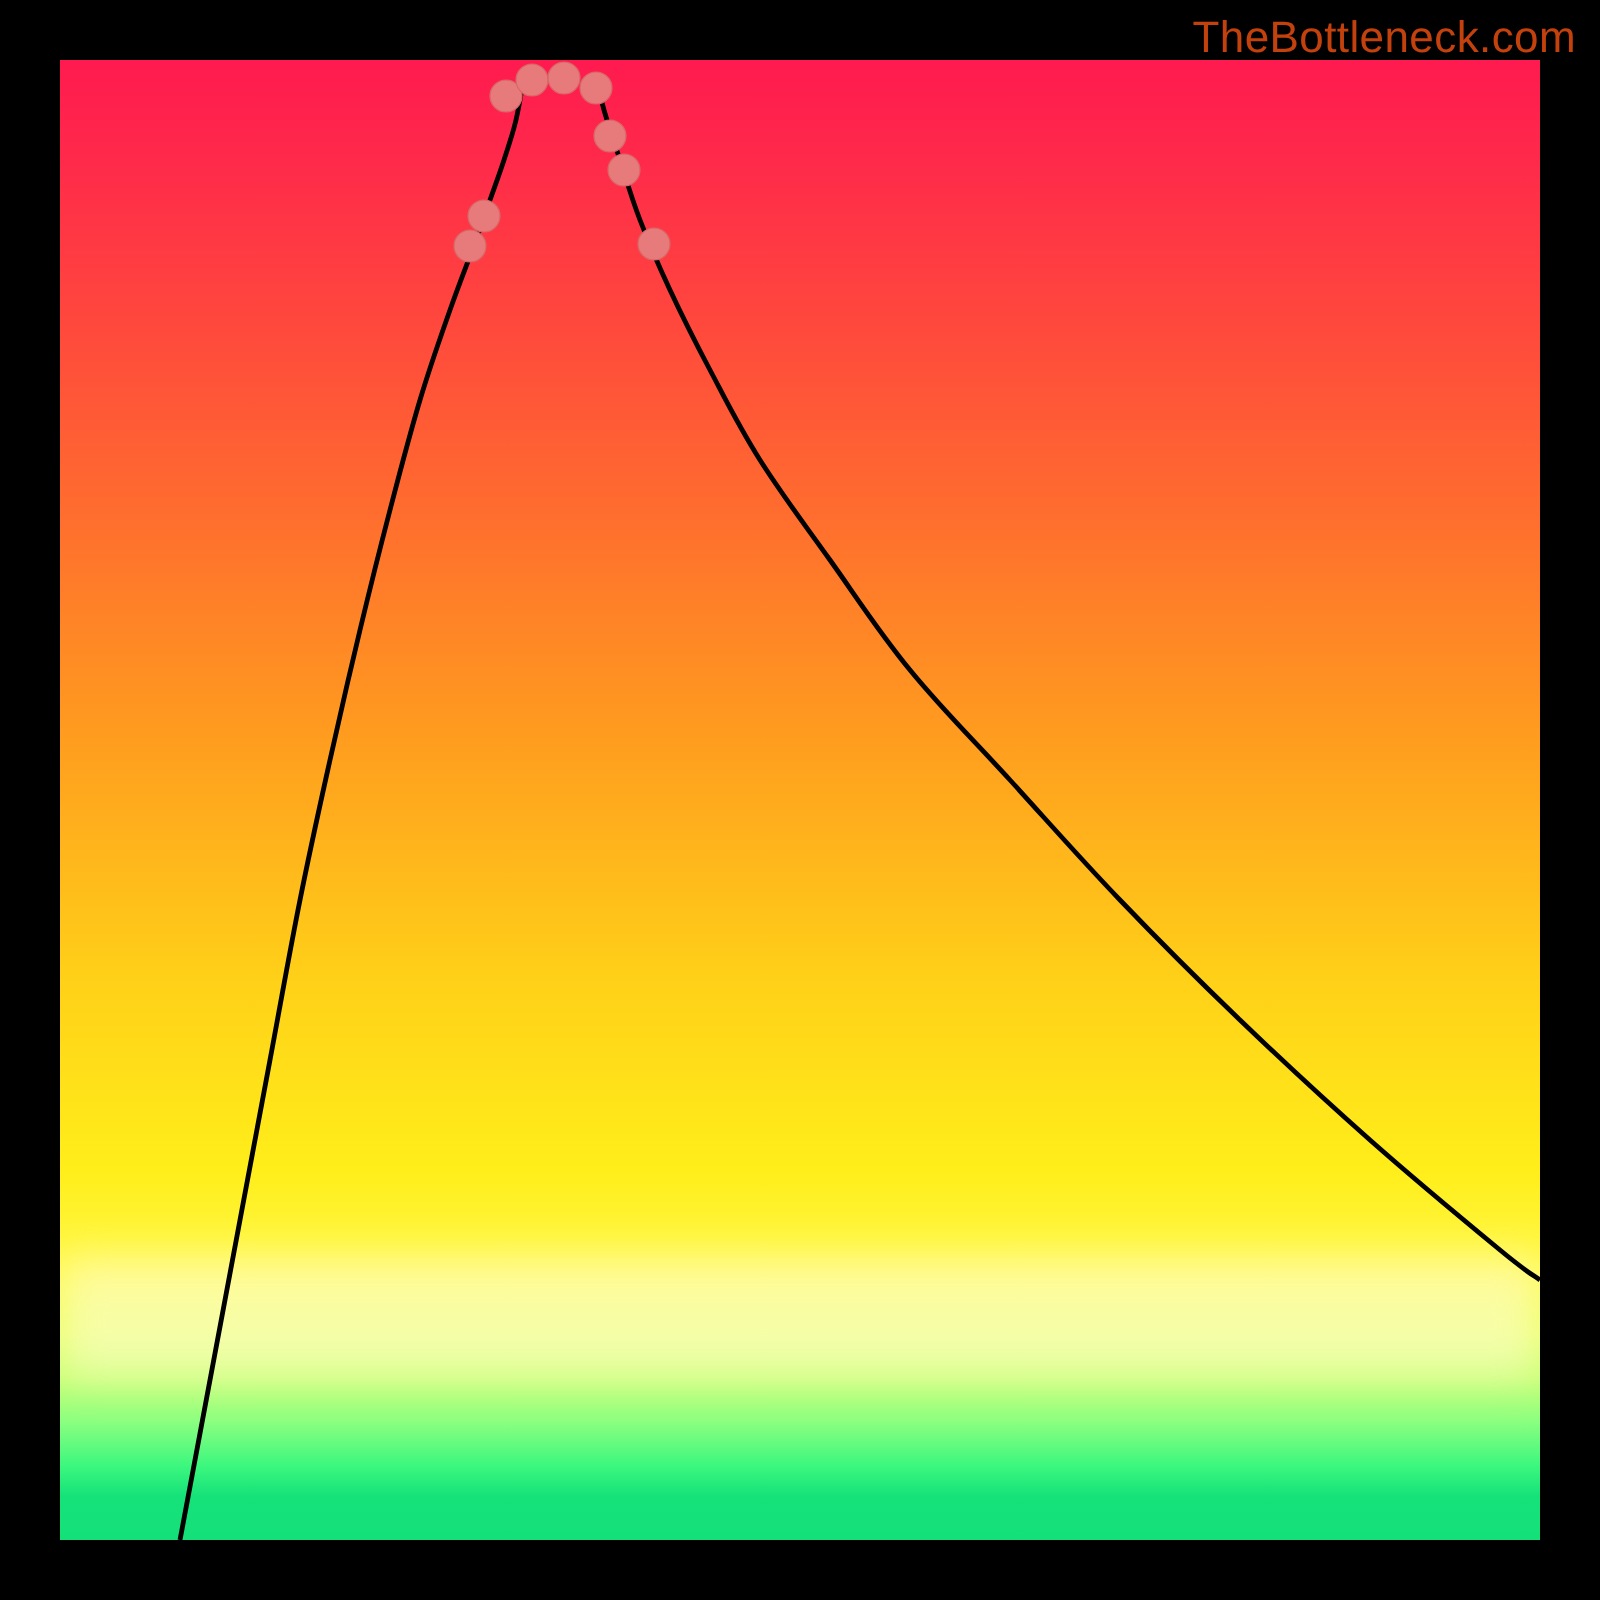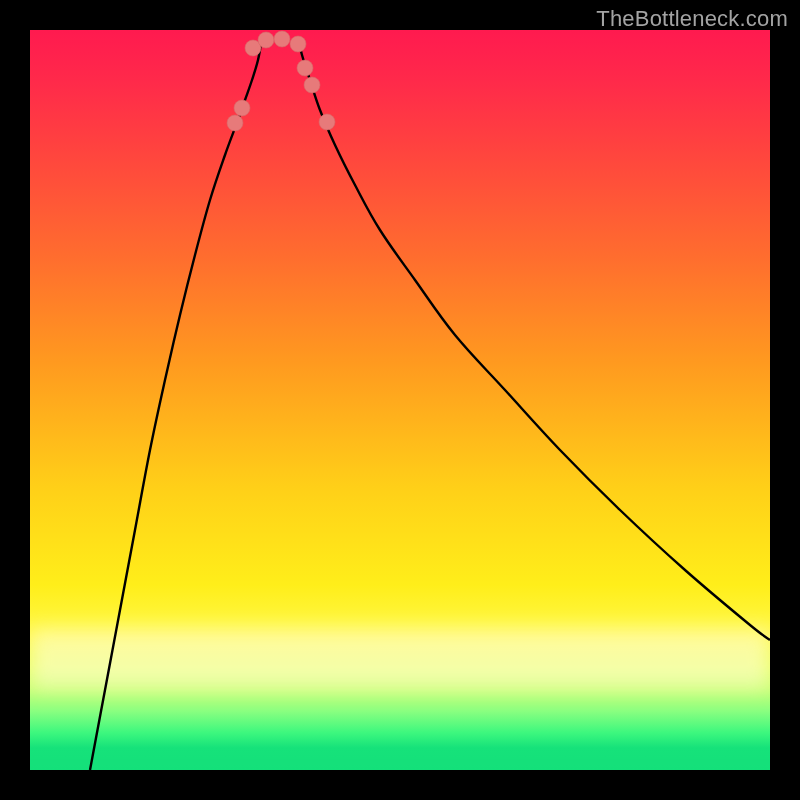--- a/index.html
+++ b/index.html
@@ -53,21 +53,21 @@
     position: absolute;
     left: 0; right: 0;
     bottom: 5px;
     height: 6px;
     background: #15e07a;
   }
   .watermark {
     position: absolute;
     top: 6px;
     right: 12px;
-    color: #a3a3a3;
+    color: #c2410c;
     font-size: 22px;
     letter-spacing: 0.2px;
     font-weight: 500;
     user-select: none;
   }
   svg.curves {
     position: absolute;
     inset: 0;
   }
   .dot {

